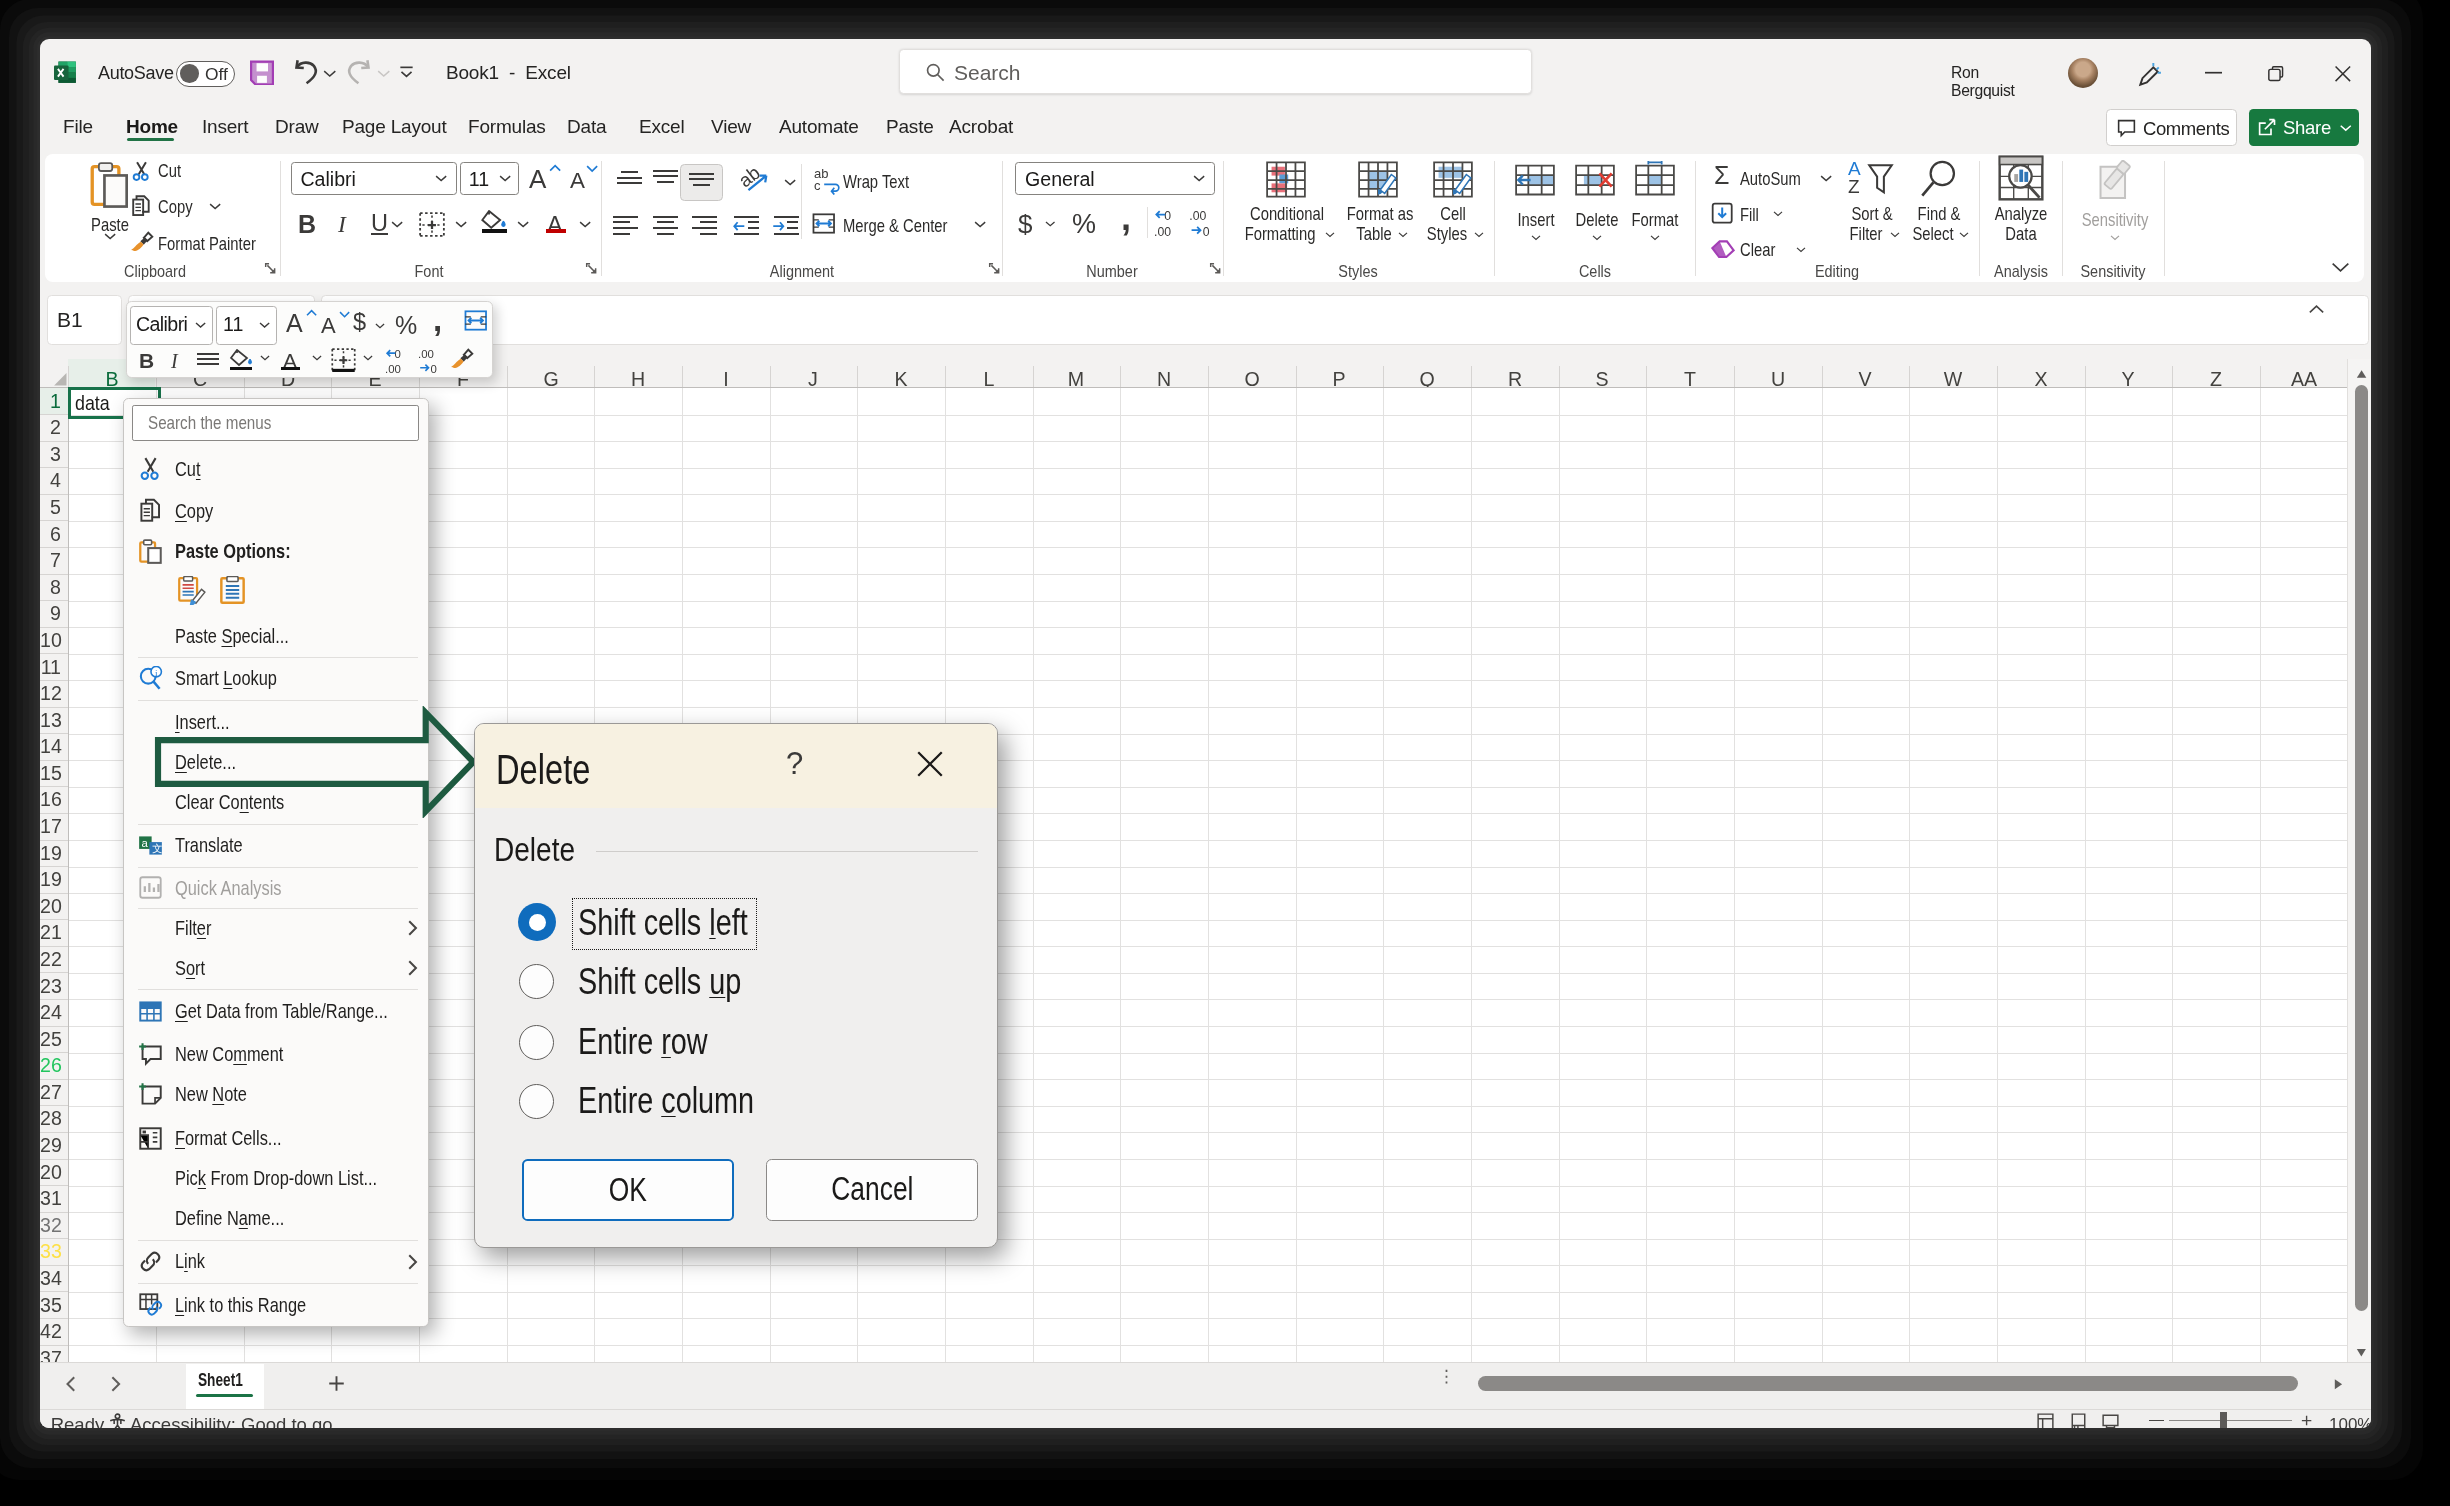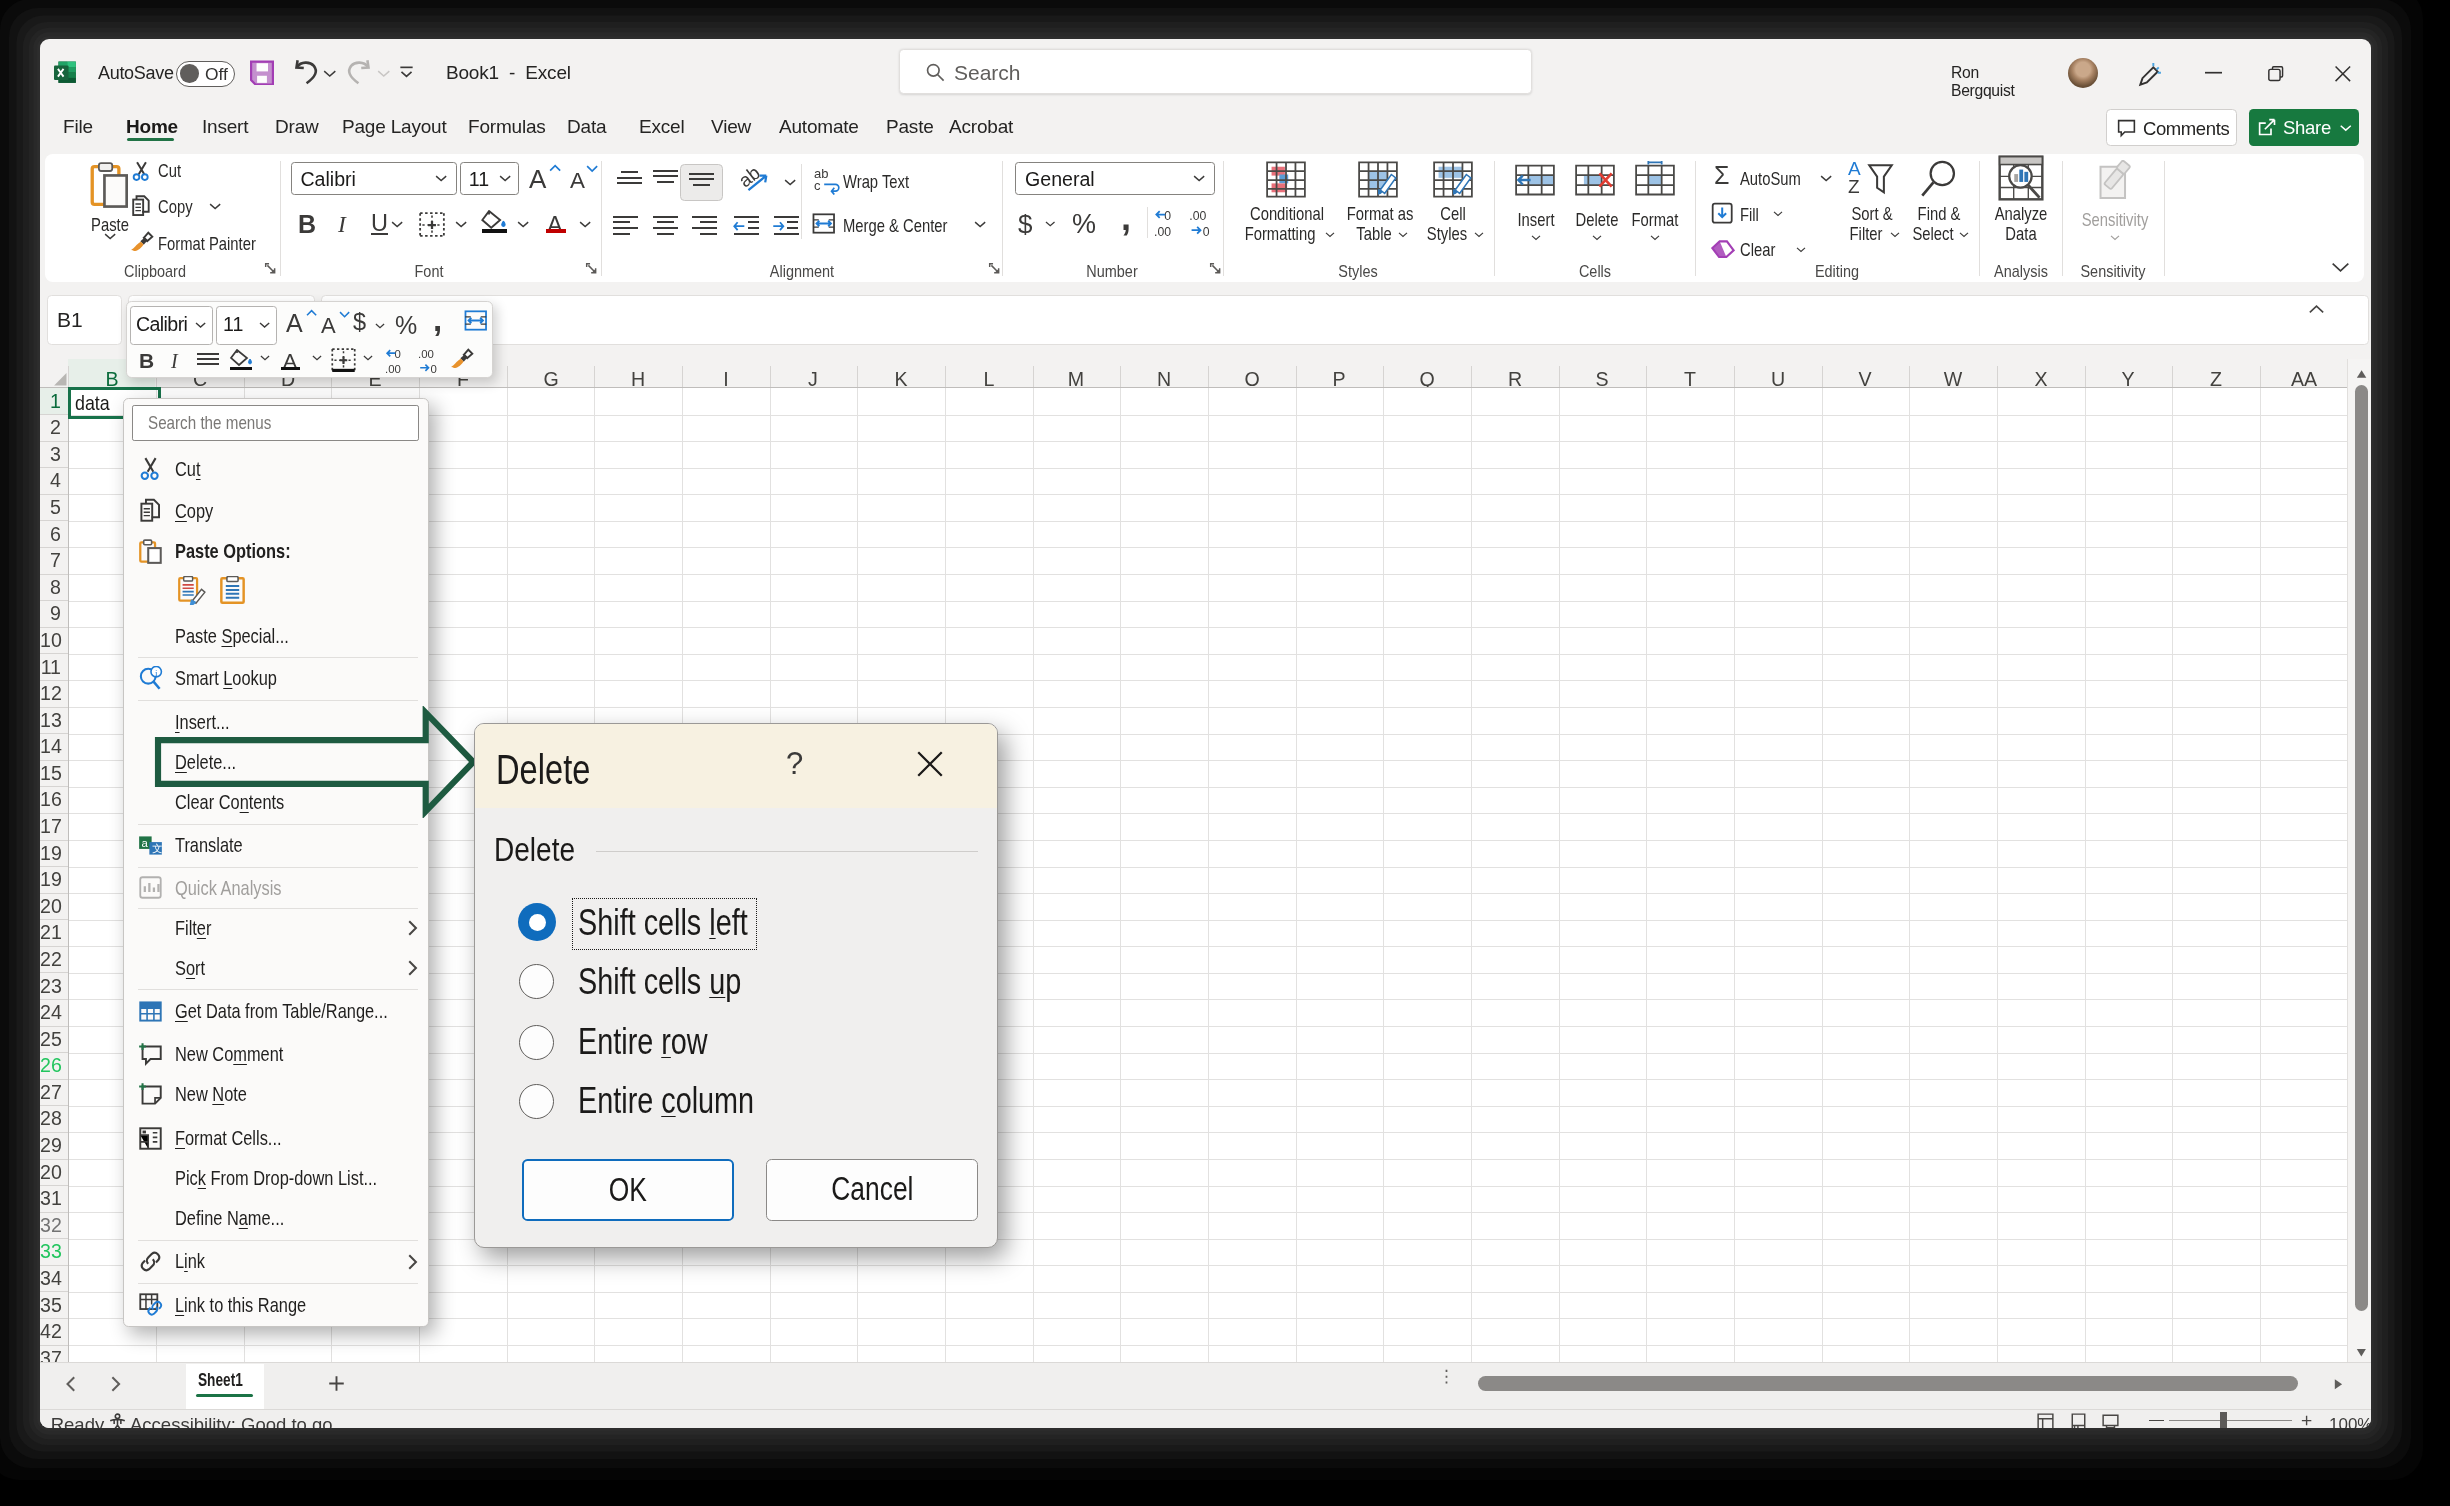--- a/index.html
+++ b/index.html
@@ -663,21 +663,21 @@
       <div class="rowh" style="top:1107px;color:#43423f">28</div>
       <div class="abs" style="left:40px;top:1105px;width:27.5px;height:0.8px;background:#d6d4d2"></div>
       <div class="rowh" style="top:1134px;color:#43423f">29</div>
       <div class="abs" style="left:40px;top:1132px;width:27.5px;height:0.8px;background:#d6d4d2"></div>
       <div class="rowh" style="top:1161px;color:#43423f">20</div>
       <div class="abs" style="left:40px;top:1159px;width:27.5px;height:0.8px;background:#d6d4d2"></div>
       <div class="rowh" style="top:1187px;color:#43423f">31</div>
       <div class="abs" style="left:40px;top:1185px;width:27.5px;height:0.8px;background:#d6d4d2"></div>
       <div class="rowh" style="top:1214px;color:#737373">32</div>
       <div class="abs" style="left:40px;top:1212px;width:27.5px;height:0.8px;background:#d6d4d2"></div>
-      <div class="rowh" style="top:1240px;color:#22c55e">33</div>
+      <div class="rowh" style="top:1240px;color:#fde047">33</div>
       <div class="abs" style="left:40px;top:1238px;width:27.5px;height:0.8px;background:#d6d4d2"></div>
       <div class="rowh" style="top:1267px;color:#43423f">34</div>
       <div class="abs" style="left:40px;top:1265px;width:27.5px;height:0.8px;background:#d6d4d2"></div>
       <div class="rowh" style="top:1294px;color:#43423f">35</div>
       <div class="abs" style="left:40px;top:1291px;width:27.5px;height:0.8px;background:#d6d4d2"></div>
       <div class="rowh" style="top:1320px;color:#43423f">42</div>
       <div class="abs" style="left:40px;top:1318px;width:27.5px;height:0.8px;background:#d6d4d2"></div>
       <div class="rowh" style="top:1347px;color:#43423f">37</div>
       <div class="abs" style="left:40px;top:1345px;width:27.5px;height:0.8px;background:#d6d4d2"></div>
     </div>

